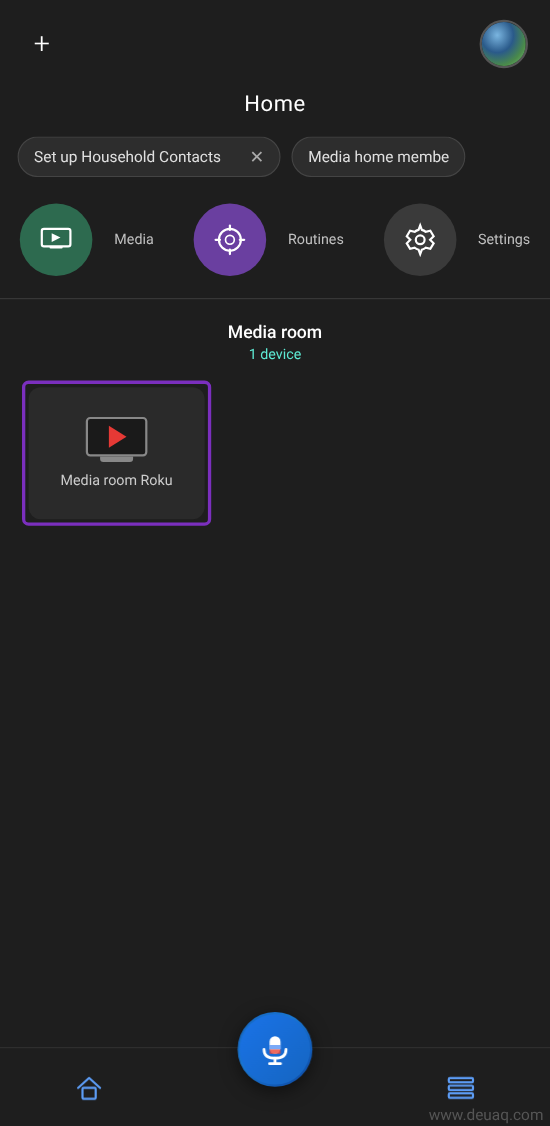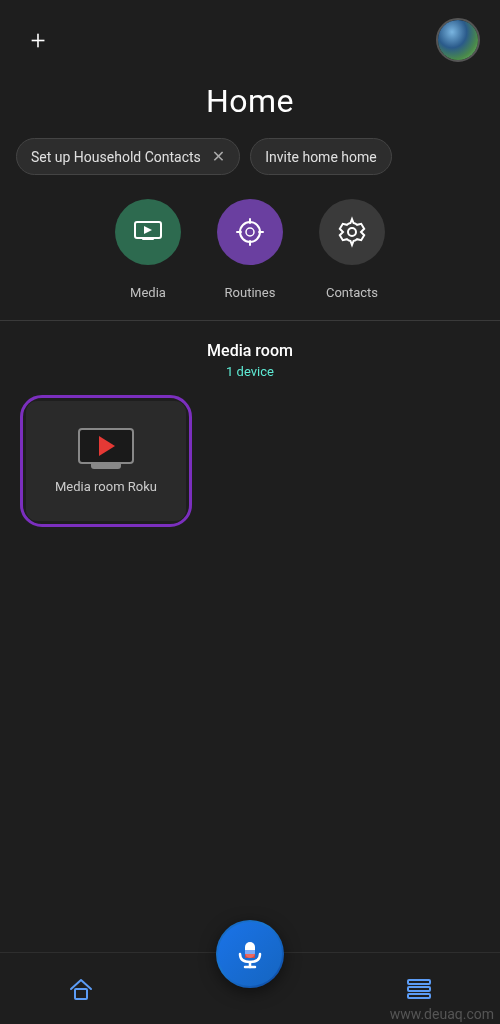--- a/index.html
+++ b/index.html
@@ -47,41 +47,41 @@
 
     .avatar-inner {
       width: 100%;
       height: 100%;
       background: radial-gradient(ellipse at 35% 30%, #7ab5e0 0%, #2a5a8a 40%, #4a8a4a 70%, #7ac07a 100%);
     }
 
     
     .page-title {
       text-align: center;
-      font-size: 32px;
+      font-size: 20px;
       font-weight: 400;
       color: #ffffff;
       margin: 10px 0 18px 0;
       letter-spacing: 0.5px;
     }
 
     
     .chips-row {
       display: flex;
       flex-direction: row;
       gap: 10px;
       padding: 0 16px;
       overflow: hidden;
       margin-bottom: 24px;
     }
 
     .chip {
       display: flex;
       align-items: center;
-      gap: 9px;
+      gap: 24px;
       background-color: #2d2d2d;
       border: 1px solid #444;
       border-radius: 24px;
       padding: 8px 14px;
       white-space: nowrap;
       cursor: pointer;
       font-size: 14px;
       color: #e0e0e0;
       flex-shrink: 0;
     }
@@ -97,21 +97,21 @@
     .quick-actions {
       display: flex;
       justify-content: center;
       gap: 36px;
       margin-bottom: 20px;
       padding: 0 20px;
     }
 
     .action-item {
       display: flex;
-      flex-direction: column;
+      flex-direction: row;
       align-items: center;
       gap: 20px;
       cursor: pointer;
     }
 
     .action-icon-circle {
       width: 66px;
       height: 66px;
       border-radius: 50%;
       display: flex;
@@ -166,21 +166,21 @@
       text-align: center;
       font-size: 13px;
       color: #5eead4;
       margin-bottom: 16px;
     }
 
     
     .device-card-wrapper {
       display: inline-block;
       border: 3px solid #7b2fbe;
-      border-radius: 22px;
+      border-radius: 6px;
       padding: 3px;
     }
 
     .device-card {
       background-color: #2a2a2a;
       border-radius: 11px;
       width: 160px;
       height: 120px;
       display: flex;
       flex-direction: column;
@@ -302,21 +302,21 @@
 </div>
 
 <div class="page-title">Home</div>
 
 <div class="chips-row">
   <div class="chip">
     <span>Set up Household Contacts</span>
     <span class="close-x">✕</span>
   </div>
   <div class="chip">
-    <span>Invite home home</span>
+    <span>Media home membe</span>
   </div>
 </div>
 
 <div class="quick-actions">
 
   <div class="action-item">
     <div class="action-icon-circle green">
       <svg class="icon-svg" viewBox="0 0 34 34" fill="none">
         <rect x="4" y="7" width="26" height="16" rx="2" stroke="white" stroke-width="2" fill="none"></rect>
         <polygon points="13,11 13,19 21,15" fill="white"></polygon>
@@ -340,21 +340,21 @@
     <span class="action-label">Routines</span>
   </div>
 
   <div class="action-item">
     <div class="action-icon-circle gray">
       <svg class="icon-svg" viewBox="0 0 34 34" fill="none">
         <circle cx="17" cy="17" r="4" stroke="white" stroke-width="2" fill="none"></circle>
         <path d="M17 4 L18.5 8 Q20.5 8.5 22 9.8 L26.2 8.8 L29.2 13.8 L26 17 L29.2 20.2 L26.2 25.2 L22 24.2 Q20.5 25.5 18.5 26 L17 30 L15.5 26 Q13.5 25.5 12 24.2 L7.8 25.2 L4.8 20.2 L8 17 L4.8 13.8 L7.8 8.8 L12 9.8 Q13.5 8.5 15.5 8 Z" stroke="white" stroke-width="2" fill="none"></path>
       </svg>
     </div>
-    <span class="action-label">Contacts</span>
+    <span class="action-label">Settings</span>
   </div>
 
 </div>
 
 <div class="divider"></div>
 
 <div class="room-section">
   <div class="room-title">Media room</div>
   <div class="room-device-count">1 device</div>
 

